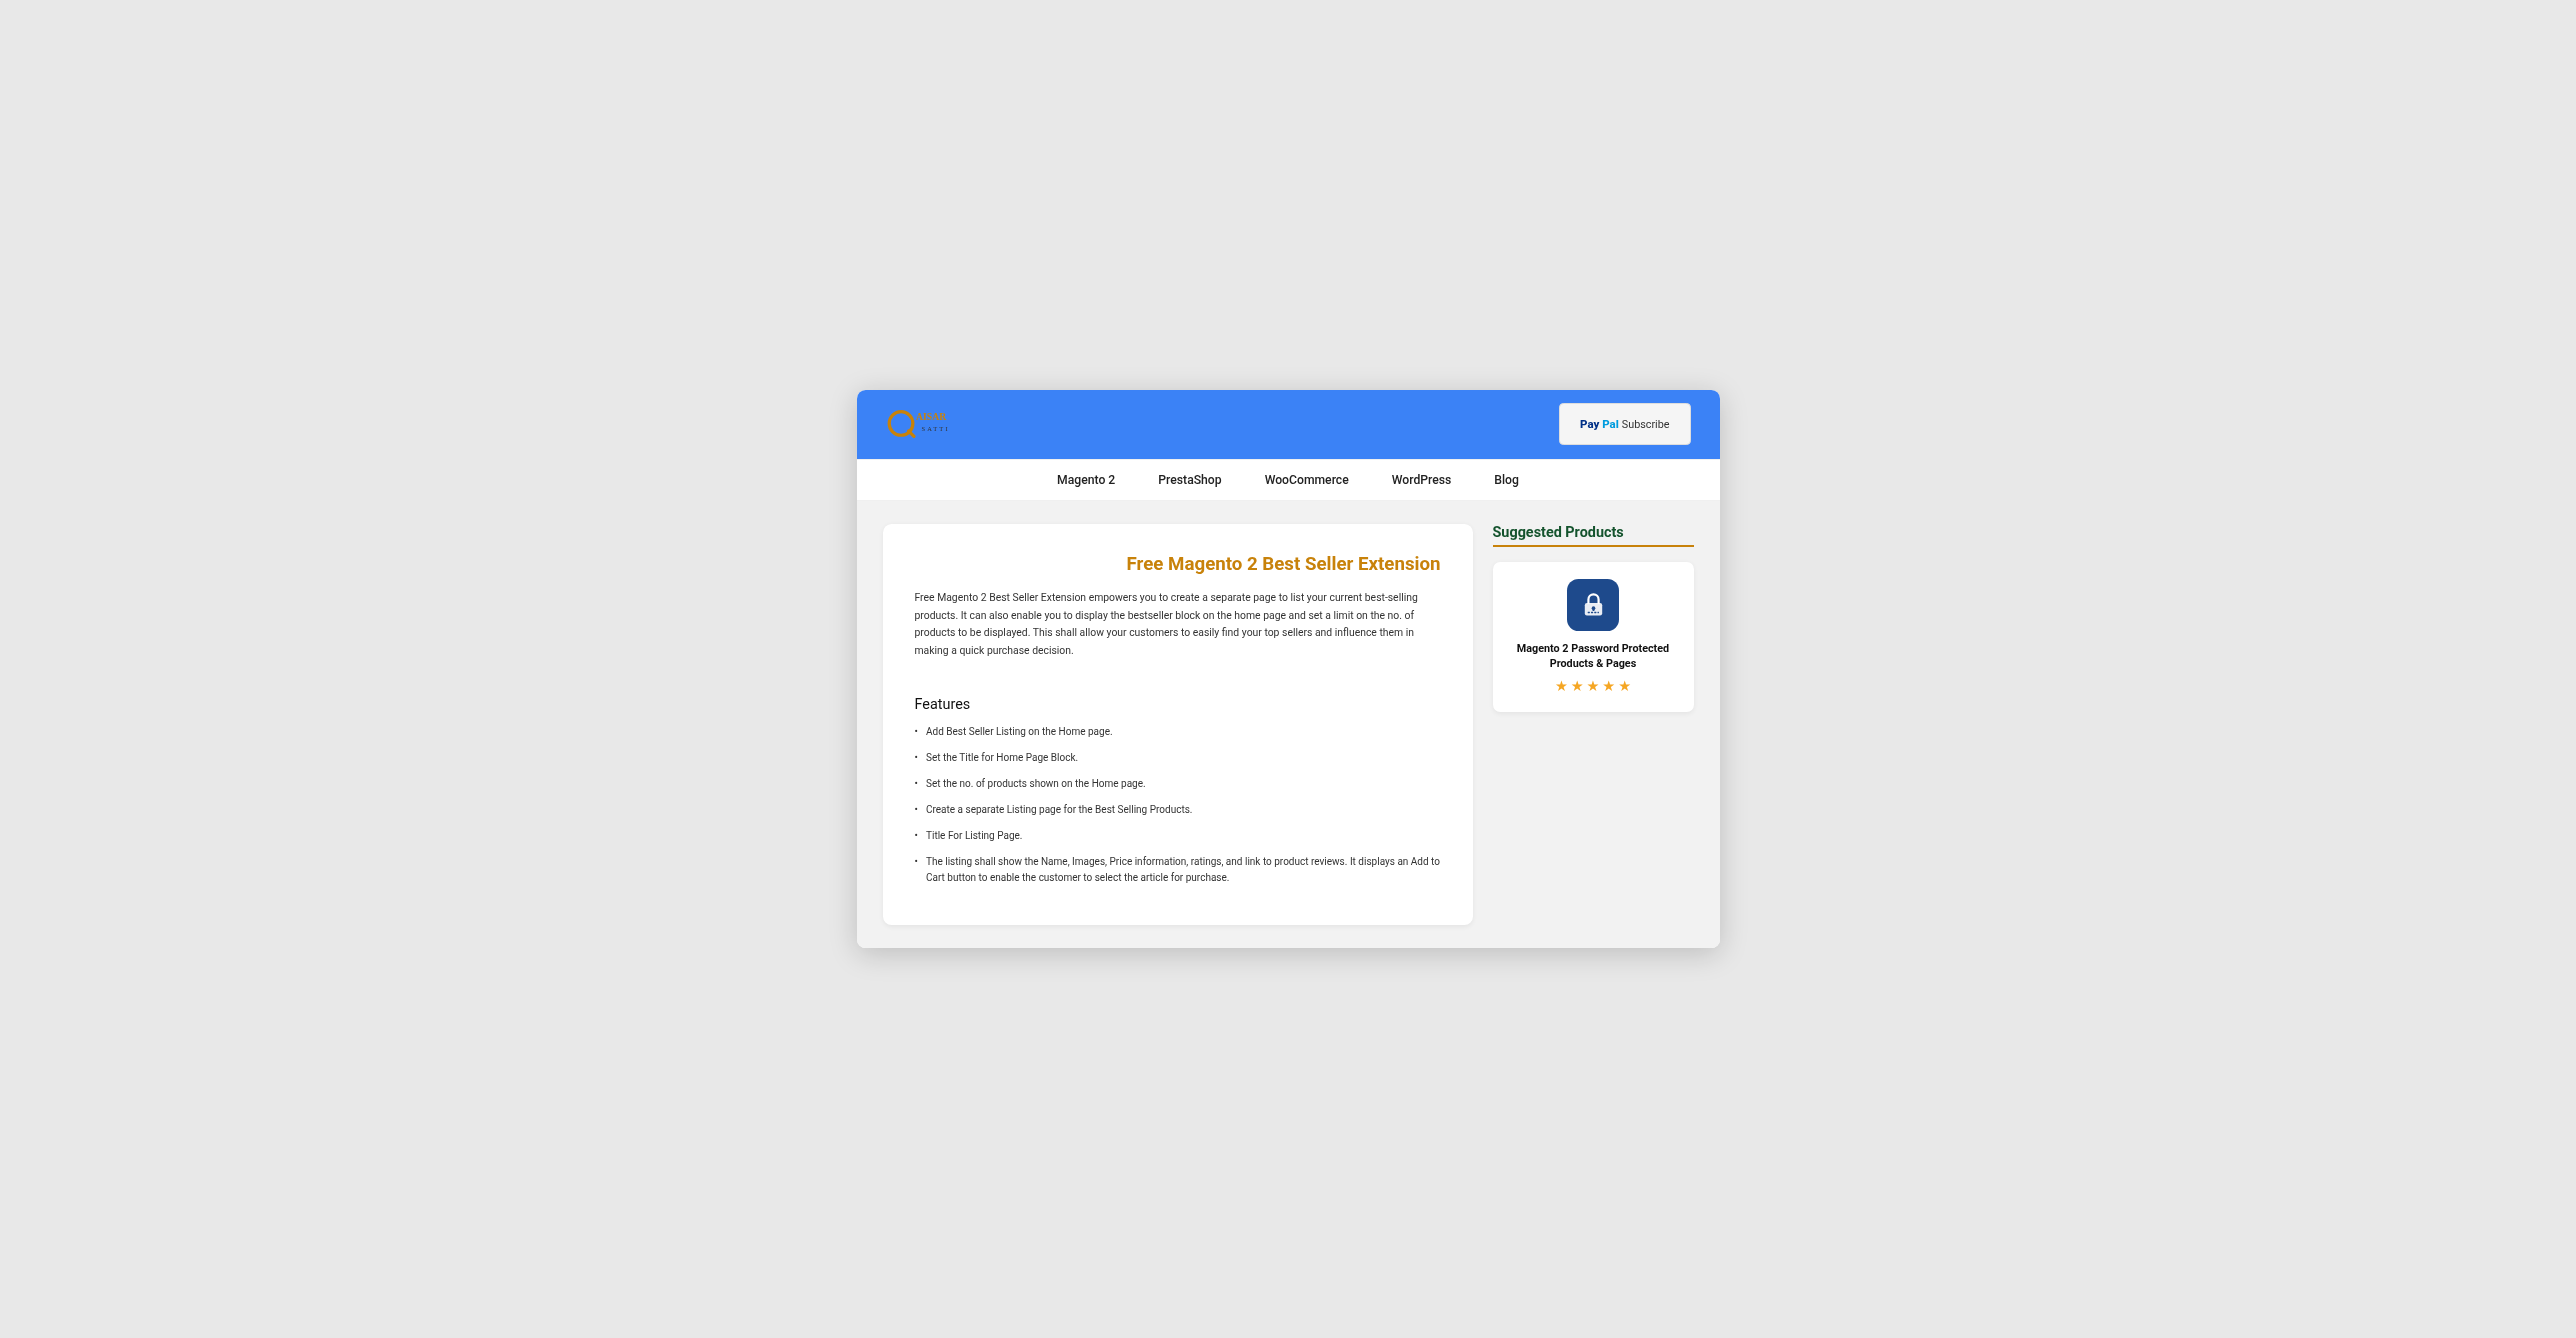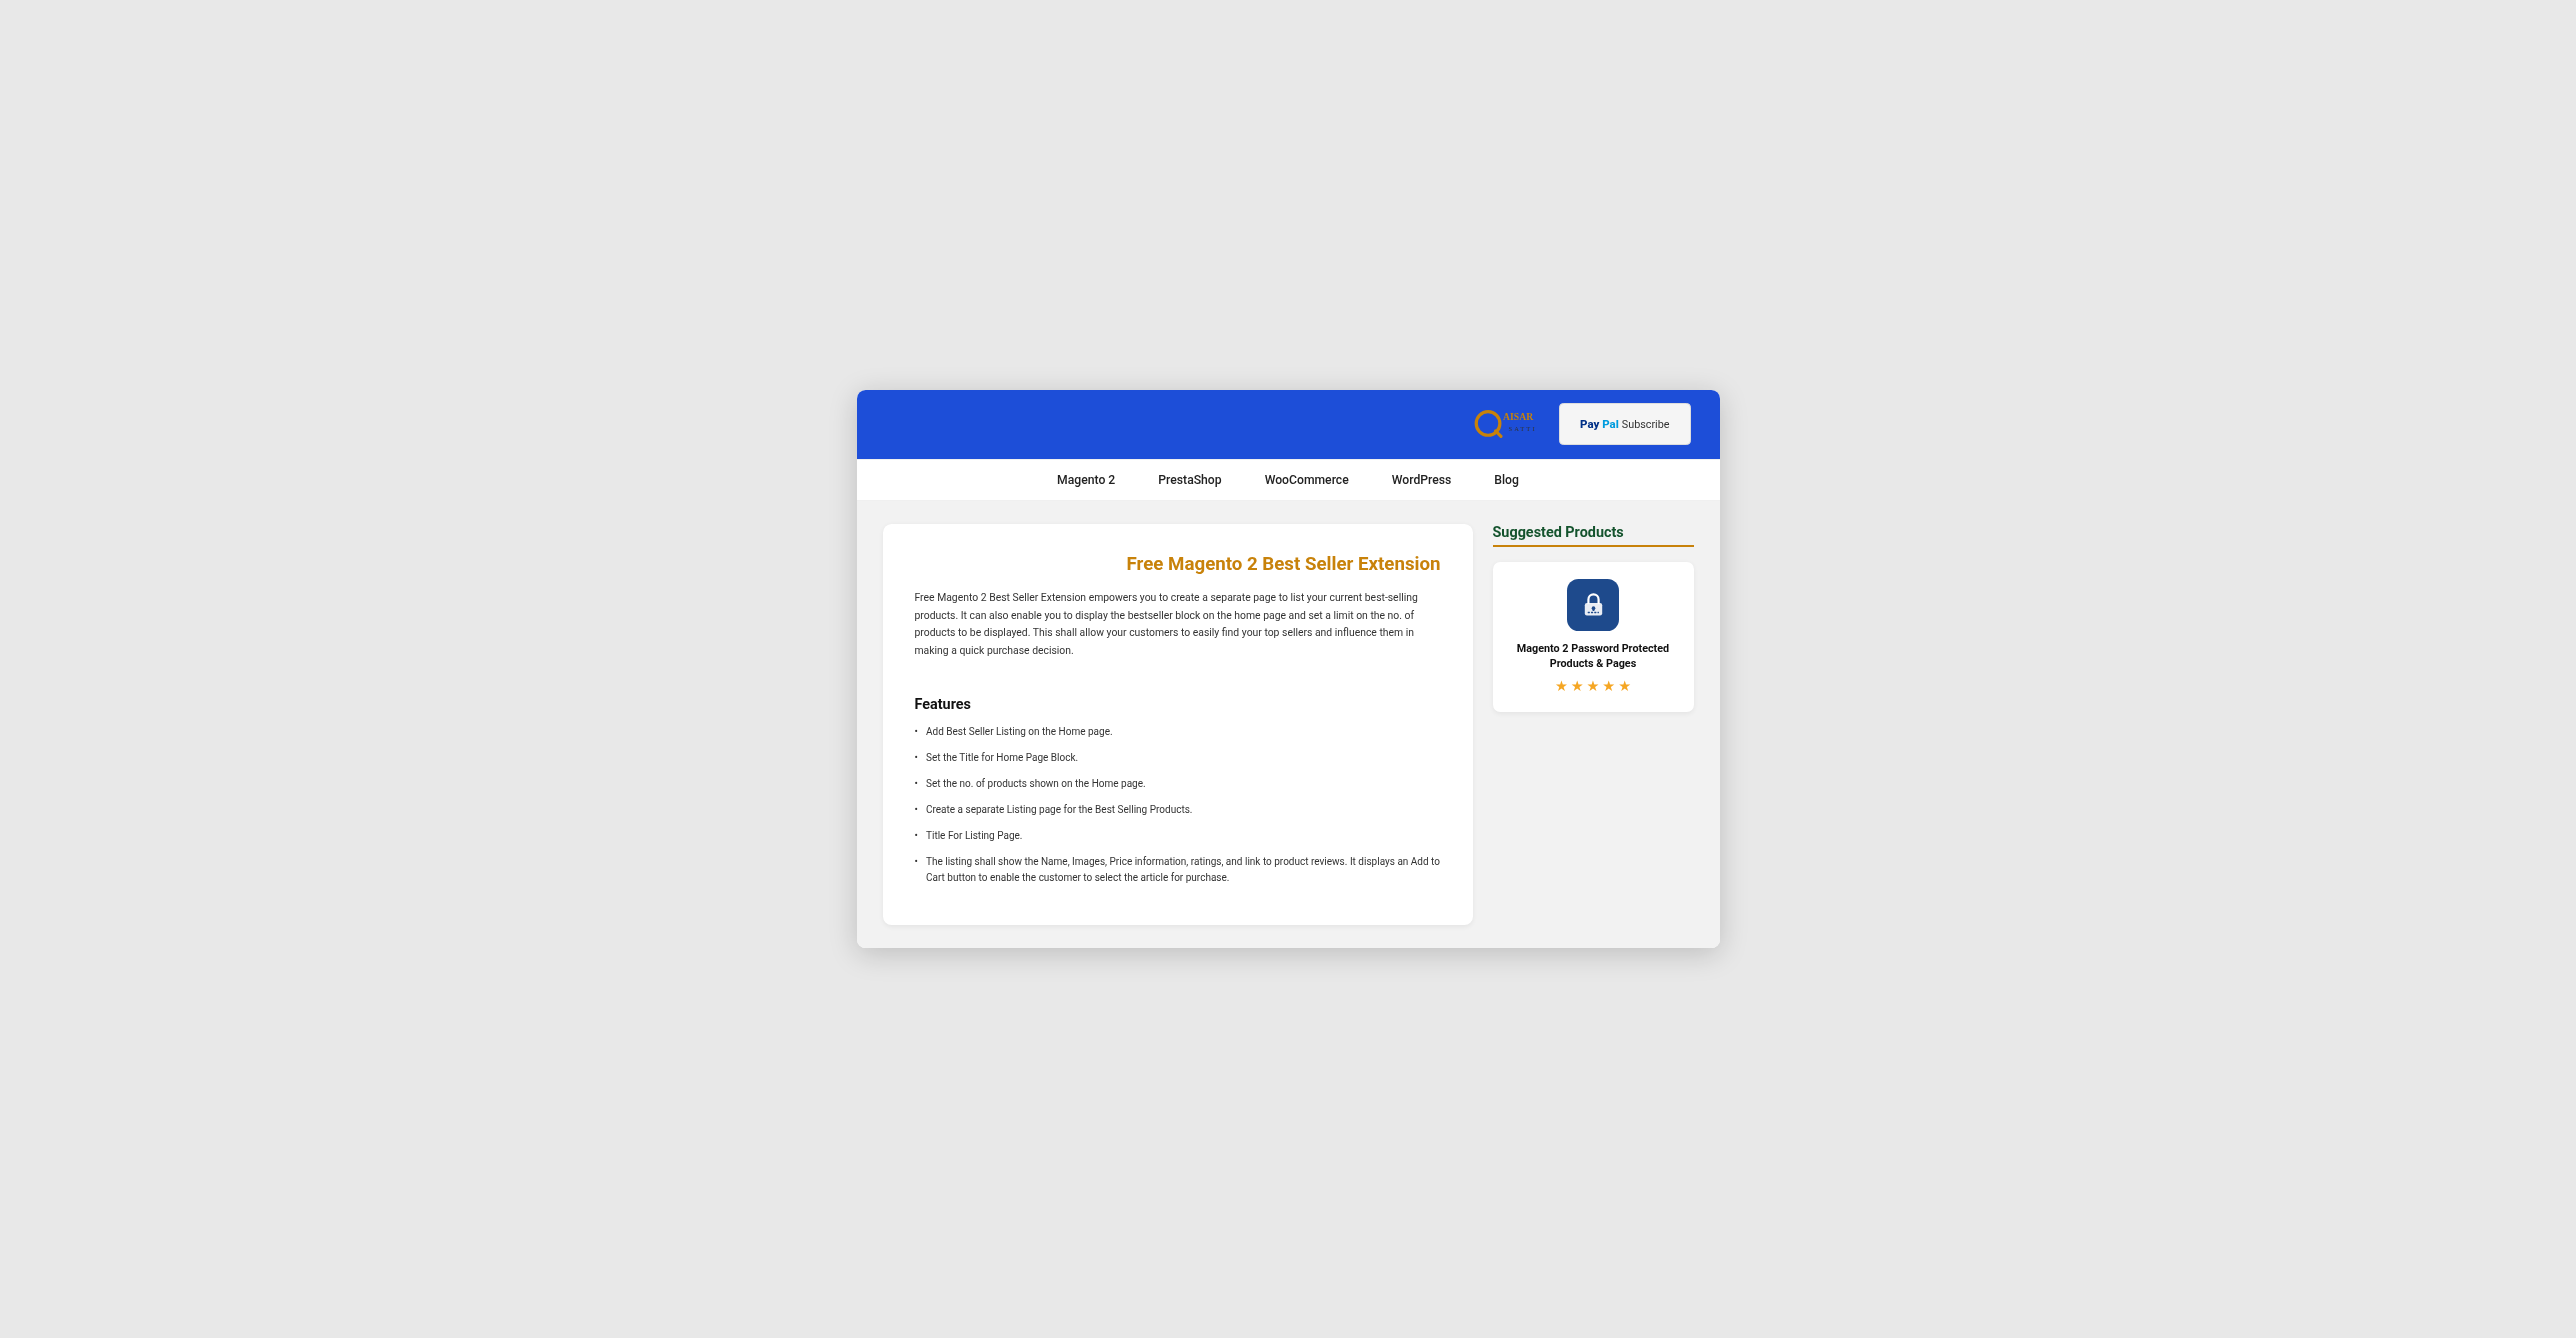--- a/index.html
+++ b/index.html
@@ -15,25 +15,25 @@
     .browser-window {
       background: #fff;
       border-radius: 8.6px;
       box-shadow: 0 5.8px 29px rgba(0,0,0,0.18);
       width: 100%;
       max-width: 863px;
       overflow: hidden;
     }
     
     .site-header {
-      background: #1d4ed8;
+      background: #3b82f6;
       padding: 13px 29px;
       display: flex;
       align-items: center;
-      justify-content: flex-end;
+      justify-content: space-between;
       border-bottom: 0.7px solid #f0f0f0;
     }
     .logo-area {
       display: flex;
       align-items: center;
     }
     .logo-svg {
       width: 86px;
       height: 43px;
     }
@@ -95,21 +95,21 @@
       text-align: right;
     }
     .article-description {
       font-size: 10.4px;
       line-height: 1.7;
       color: #333;
       margin-bottom: 17px;
     }
     .features-heading {
       font-size: 14.4px;
-      font-weight: 700;
+      font-weight: 400;
       color: #111;
       margin-bottom: 11.5px;
       margin-top: 36px;
     }
     .features-list {
       list-style: none;
       padding: 0;
     }
     .features-list li {
       font-size: 10px;

